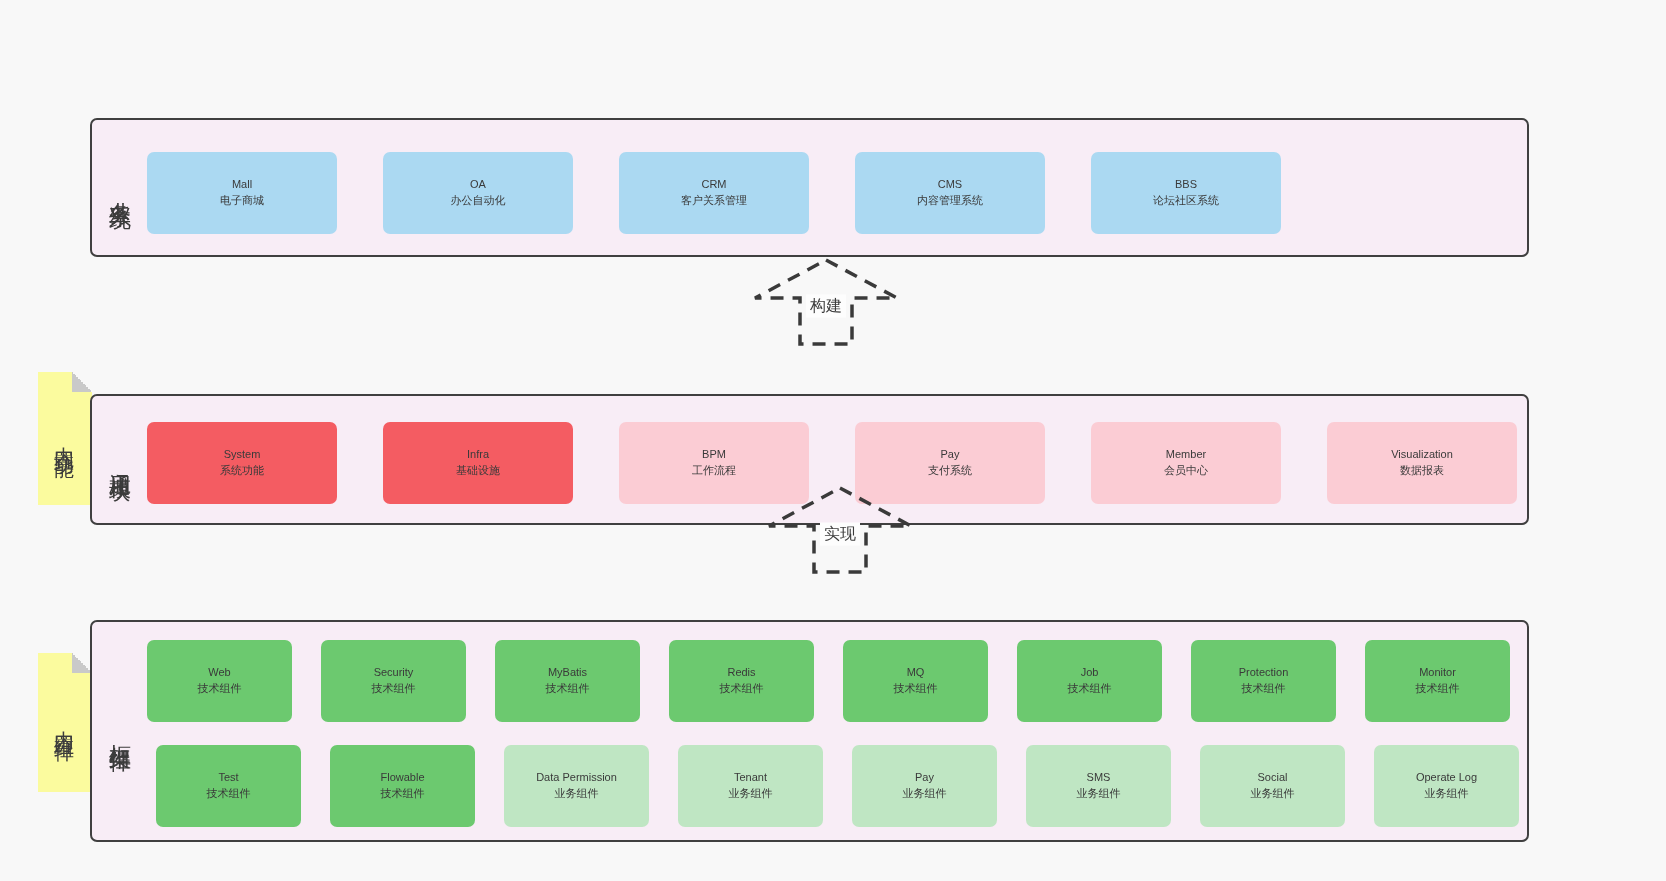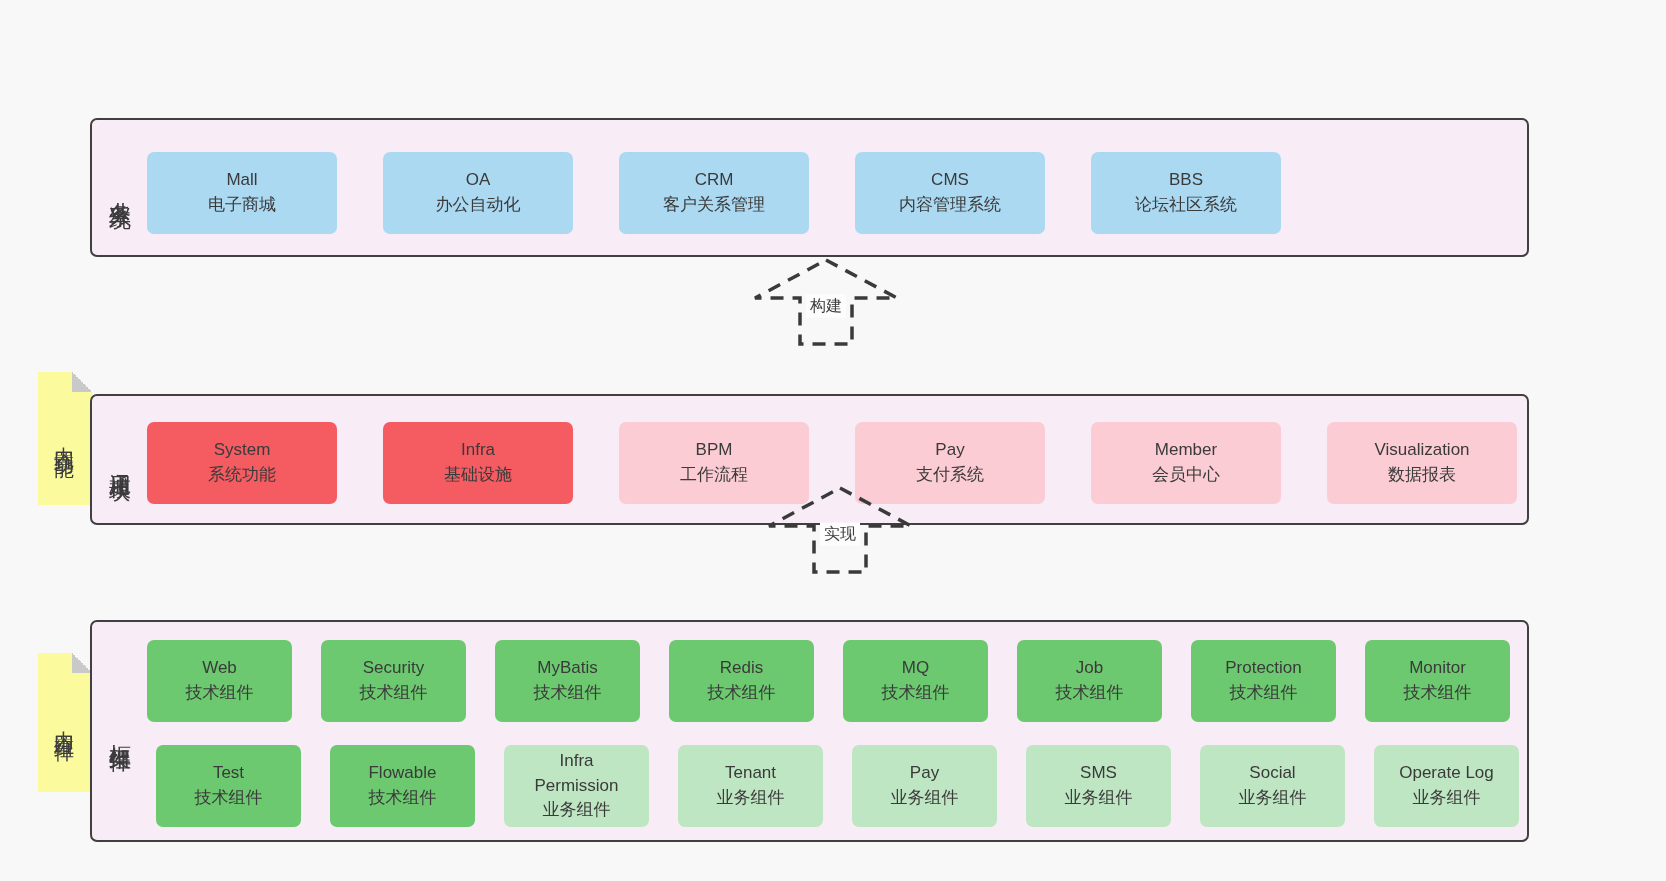--- a/index.html
+++ b/index.html
@@ -61,21 +61,21 @@
   #layer-business .boxes{top:32px;}
   #layer-modules .boxes{top:26px;}
   #layer-components .boxes{gap:29px;}
   #layer-components .row-1{top:18px;}
   #layer-components .row-2{top:123px;padding-left:9px;}
 
   .box{
     width:190px;height:82px;border-radius:7px;
     display:flex;flex-direction:column;
     align-items:center;justify-content:center;
-    text-align:center;font-size:17px;line-height:1.45;
+    text-align:center;font-size:11px;line-height:1.45;
     color:#3a3a3a;box-sizing:border-box;padding:0 14px;
     flex:none;
   }
   .box.small{width:145px;}
   .blue{background:var(--blue,#abd9f2);}
   .red{background:var(--red,#f45c62);}
   .pink{background:var(--pink,#fbccd4);}
   .green{background:var(--green,#6cc96f);}
   .lightgreen{background:var(--lightgreen,#bfe6c3);}
 
@@ -215,21 +215,21 @@
     <div class="boxes row-2">
       <div class="box small green">
         <div>Test</div>
         <div>技术组件</div>
       </div>
       <div class="box small green">
         <div>Flowable</div>
         <div>技术组件</div>
       </div>
       <div class="box small lightgreen">
-        <div>Infra Permission</div>
+        <div>Data Permission</div>
         <div>业务组件</div>
       </div>
       <div class="box small lightgreen">
         <div>Tenant</div>
         <div>业务组件</div>
       </div>
       <div class="box small lightgreen">
         <div>Pay</div>
         <div>业务组件</div>
       </div>

